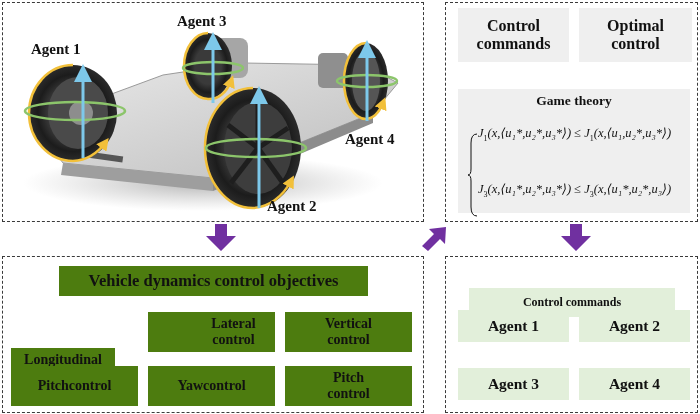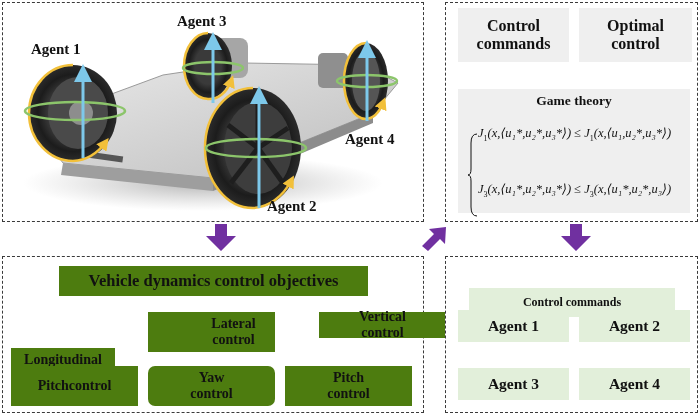--- a/index.html
+++ b/index.html
@@ -152,29 +152,29 @@
   <div class="box blue" style="left:56px; top:9px; width:309px; height:30px; font-size:16.5px;">Vehicle dynamics control objectives</div>
 
   <div class="box blue" style="left:8px; top:55px; width:104px; height:40px; font-size:14px; flex-direction:column;margin-top:36px;">
     <span>Longitudinal</span>
     <span>control</span>
   </div>
   <div class="box blue" style="left:145px; top:55px; width:127px; height:40px; font-size:14px; flex-direction:column;padding-left:44px;">
     <span>Lateral</span>
     <span>control</span>
   </div>
-  <div class="box blue" style="left:282px; top:55px; width:127px; height:26px; font-size:14px; flex-direction:column;margin-left:34px;">
+  <div class="box blue" style="left:282px; top:55px; width:127px; height:40px; font-size:14px; flex-direction:column;">
     <span>Vertical</span>
     <span>control</span>
   </div>
   <div class="box blue" style="left:8px; top:109px; width:127px; height:40px; font-size:14px; flex-direction:row;">
     <span>Pitch</span>
     <span>control</span>
   </div>
-  <div class="box blue" style="left:145px; top:109px; width:127px; height:40px; font-size:14px; flex-direction:column;border-radius:7px;">
+  <div class="box blue" style="left:145px; top:109px; width:127px; height:40px; font-size:14px; ">
     <span>Yaw</span>
     <span>control</span>
   </div>
   <div class="box blue" style="left:282px; top:109px; width:127px; height:40px; font-size:14px; flex-direction:column;">
     <span>Pitch</span>
     <span>control</span>
   </div>
 </div>
 
 <div class="panel" style="left:445px; top:256px; width:253px; height:157px;">

